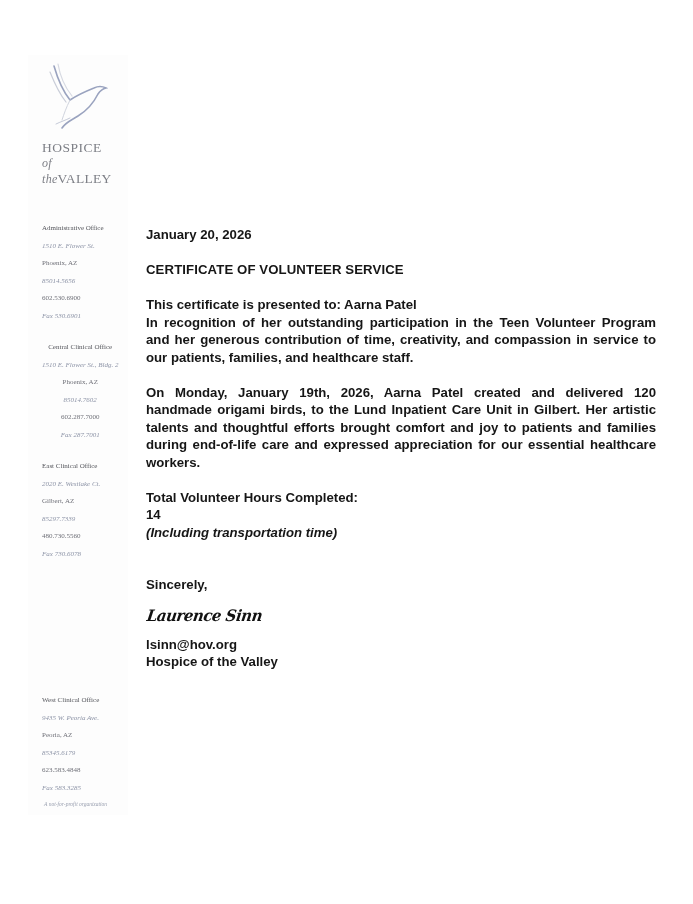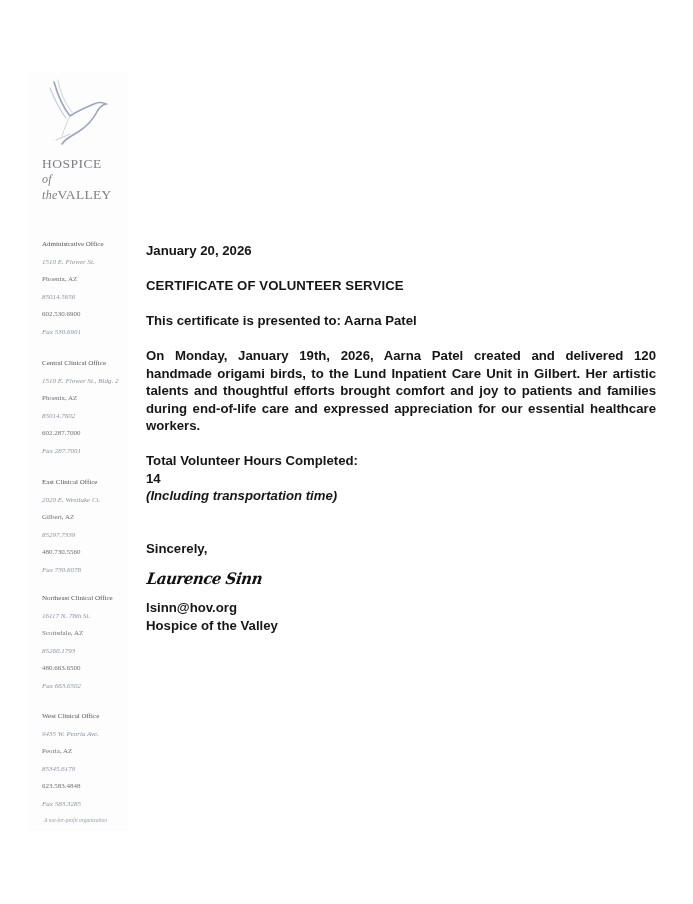--- a/index.html
+++ b/index.html
@@ -8,21 +8,21 @@
     background: #ffffff;
   }
   body {
     width: 693px;
     height: 904px;
     position: relative;
     overflow: hidden;
   }
   .page {
     position: absolute;
-    left: 0; top: 16px;
+    left: 0; top: 0;
     width: 693px; height: 739px;
     background: #ffffff;
   }
   .sidebar-panel {
     position: absolute;
     left: 28px;
     top: 55px;
     width: 100px;
     height: 760px;
     background: #fdfdfd;
@@ -135,62 +135,55 @@
 
   <div class="office" style="top:196px;">
     <div class="label">Administrative Office</div>
     <div class="addr">1510 E. Flower St.</div>
     <div class="city">Phoenix, AZ</div>
     <div class="zip">85014.5656</div>
     <div class="phone">602.530.6900</div>
     <div class="fax">Fax 530.6901</div>
   </div>
 
-  <div class="office" style="top:315px;">
+  <div class="office" style="top:315px;text-align:center;">
     <div class="label">Central Clinical Office</div>
     <div class="addr">1510 E. Flower St., Bldg. 2</div>
     <div class="city">Phoenix, AZ</div>
     <div class="zip">85014.7602</div>
     <div class="phone">602.287.7000</div>
     <div class="fax">Fax 287.7001</div>
   </div>
 
   <div class="office" style="top:434px;">
     <div class="label">East Clinical Office</div>
     <div class="addr">2020 E. Westlake Ct.</div>
     <div class="city">Gilbert, AZ</div>
     <div class="zip">85297.7339</div>
     <div class="phone">480.730.5560</div>
     <div class="fax">Fax 730.6078</div>
   </div>
 
-  <div class="office" style="top:550px;">
-    <div class="label">Northeast Clinical Office</div>
-    <div class="addr">16117 N. 78th St.</div>
-    <div class="city">Scottsdale, AZ</div>
-    <div class="zip">85260.1793</div>
-    <div class="phone">480.663.6500</div>
-    <div class="fax">Fax 663.6502</div>
-  </div>
 
   <div class="office" style="top:668px;">
     <div class="label">West Clinical Office</div>
     <div class="addr">9435 W. Peoria Ave.</div>
     <div class="city">Peoria, AZ</div>
     <div class="zip">85345.6179</div>
     <div class="phone">623.583.4848</div>
     <div class="fax">Fax 583.3285</div>
   </div>
 
   <div class="tagline">A not-for-profit organization</div>
 
   <div class="main">
     <p class="date">January 20, 2026</p>
     <p class="title">CERTIFICATE OF VOLUNTEER SERVICE</p>
     <p>This certificate is presented to: Aarna Patel</p>
+    <p class="justify">In recognition of her outstanding participation in the Teen Volunteer Program and her generous contribution of time, creativity, and compassion in service to our patients, families, and healthcare staff.</p>
     <p class="justify para2">On Monday, January 19th, 2026, Aarna Patel created and delivered 120 handmade origami birds, to the Lund Inpatient Care Unit in Gilbert. Her artistic talents and thoughtful efforts brought comfort and joy to patients and families during end-of-life care and expressed appreciation for our essential healthcare workers.</p>
     <p class="hours">Total Volunteer Hours Completed:</p>
     <p>14</p>
     <p class="italic">(Including transportation time)</p>
     <p class="sincerely">Sincerely,</p>
     <p class="signature">Laurence Sinn</p>
     <p>lsinn@hov.org</p>
     <p>Hospice of the Valley</p>
   </div>
 

